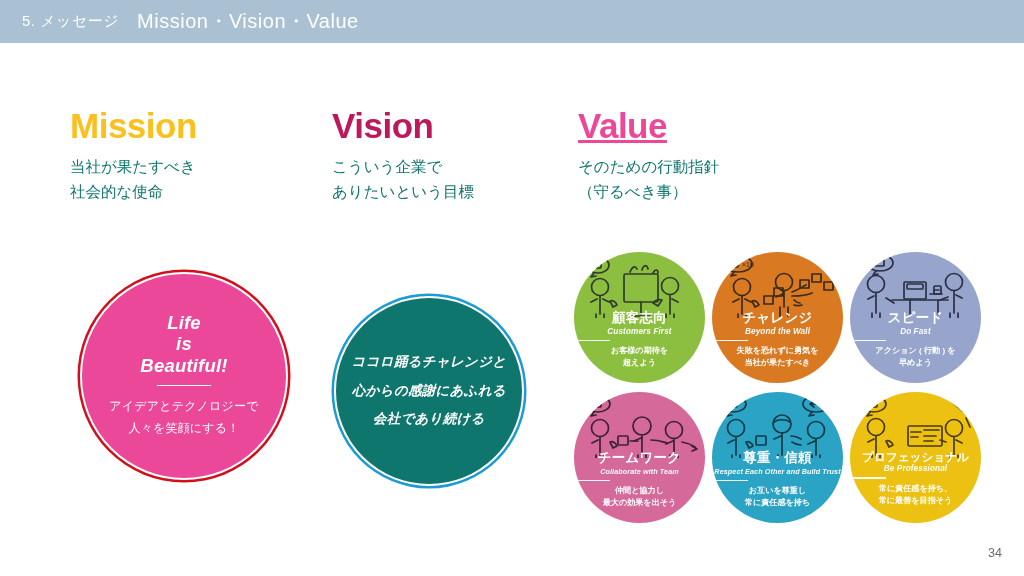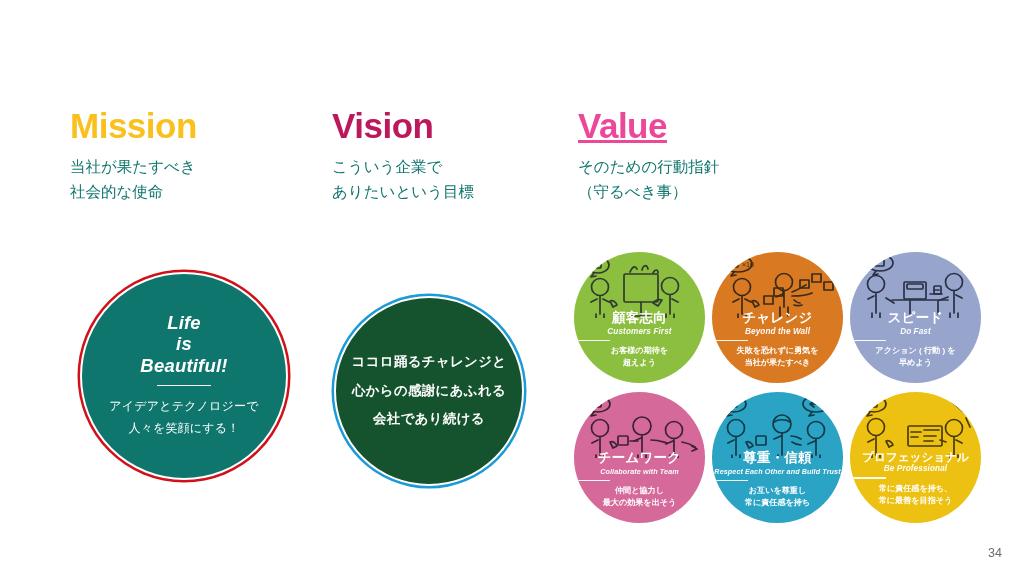--- a/index.html
+++ b/index.html
@@ -116,20 +116,24 @@
   .page-num {
     position: absolute; right: 22px; bottom: 16px;
     font-size: 12.5px; color: #6b6b6b;
   }
 </style>
 </head>
 <body>
 
 <div id="slide">
 
+  <div class="header-bar" style="background: rgb(170, 193, 212);">
+    <span class="header-sec">5. メッセージ</span>
+    <span class="header-title">Mission・Vision・Value</span>
+  </div>
 
   <div class="col col-mission">
     <div class="col-head" style="color: rgb(250, 192, 30);">Mission</div>
     <div class="col-sub">
       <div>当社が果たすべき</div>
       <div>社会的な使命</div>
     </div>
   </div>
 
   <div class="col col-vision">
@@ -141,34 +145,34 @@
   </div>
 
   <div class="col col-value">
     <div class="col-head" style="color: #ec4899; text-decoration: underline;">Value</div>
     <div class="col-sub">
       <div>そのための行動指針</div>
       <div>（守るべき事）</div>
     </div>
   </div>
 
-  <div class="mission-circle" style="background: #0f766e; box-shadow: rgb(208, 17, 27) 0px 0px 0px 2.5px;">
+  <div class="mission-circle" style="background: #ec4899; box-shadow: rgb(208, 17, 27) 0px 0px 0px 2.5px;">
     <div class="mission-en">
       <div>Life</div>
       <div>is</div>
       <div>Beautiful!</div>
     </div>
     <div class="mission-rule"></div>
     <div class="mission-jp">
       <div>アイデアとテクノロジーで</div>
       <div>人々を笑顔にする！</div>
     </div>
   </div>
 
-  <div class="vision-circle" style="background: #14532d; box-shadow: rgb(27, 154, 214) 0px 0px 0px 2.5px;">
+  <div class="vision-circle" style="background: #0f766e; box-shadow: rgb(27, 154, 214) 0px 0px 0px 2.5px; font-style: italic;">
     <div class="vision-jp">
       <div>ココロ踊るチャレンジと</div>
       <div>心からの感謝にあふれる</div>
       <div>会社であり続ける</div>
     </div>
   </div>
 
   <div class="value-grid">
 
     <div class="vc vc-r0 vc-c0" style="background: rgb(140, 191, 63);">

